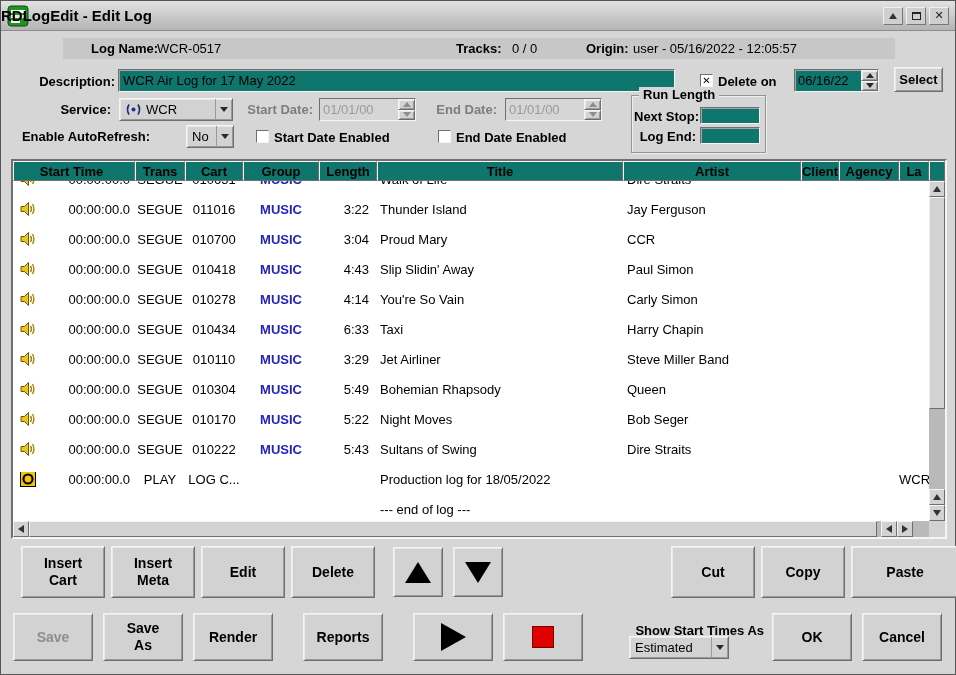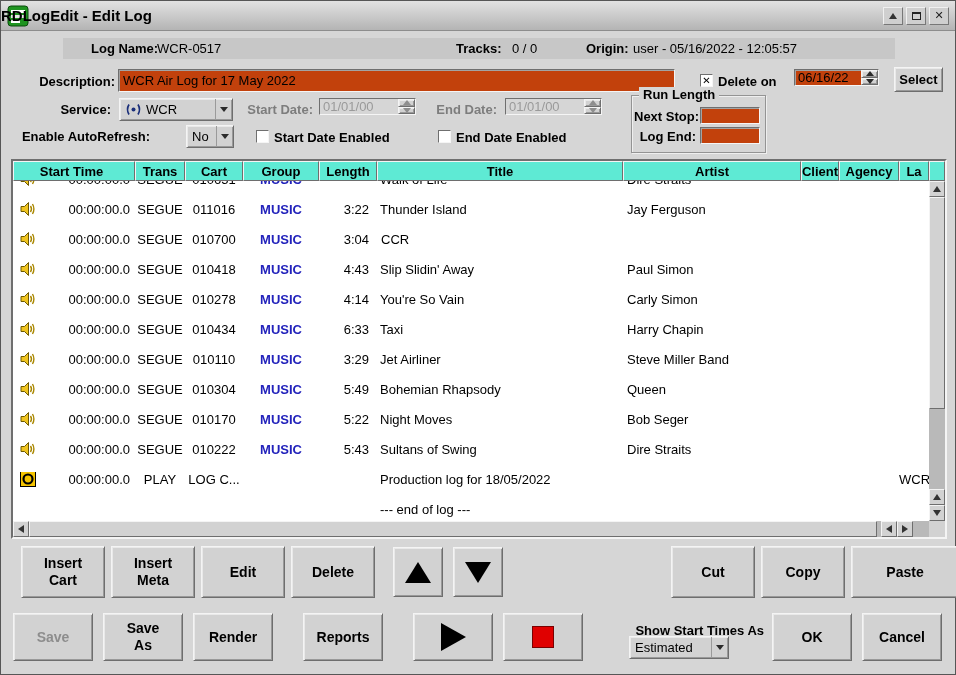--- a/index.html
+++ b/index.html
@@ -35,21 +35,21 @@
   .maxbox { width:9px; height:8px; border:1px solid #222; border-top-width:2px; }
 
   
   .lbl { position:absolute; font-weight:bold; line-height:22px; white-space:nowrap; }
   .raised {
     background:#d2d2d2;
     border:1px solid; border-color:#f4f4f4 #6e6e6e #6e6e6e #f4f4f4;
     box-shadow: inset 1px 1px 0 #e9e9e9, inset -1px -1px 0 #999;
   }
   .sunken {
-    background:#c2410c;
+    background:#0f766e;
     border:1px solid; border-color:#6f6f6f #f5f5f5 #f5f5f5 #6f6f6f;
     box-shadow: inset 1px 1px 0 #a3a3a3;
   }
   .btn {
     position:absolute; font-weight:bold; font-size:14px; text-align:center;
     display:flex; align-items:center; justify-content:center;
     white-space:pre-line; line-height:17px; cursor:default;
     font-family:"Liberation Sans","DejaVu Sans",sans-serif;
   }
   .btn.disabled { color:#8d8d8d; }
@@ -65,21 +65,21 @@
   }
   .tri { width:0; height:0; display:block; }
   .tri-down-s { border-left:4px solid transparent; border-right:4px solid transparent; border-top:5px solid #2b2b2b; }
   .tri-up-xs  { border-left:4px solid transparent; border-right:4px solid transparent; border-bottom:5px solid #2b2b2b; }
   .tri-down-xs{ border-left:4px solid transparent; border-right:4px solid transparent; border-top:5px solid #2b2b2b; }
   .tri-up-sc  { border-left:4px solid transparent; border-right:4px solid transparent; border-bottom:6px solid #333; }
   .tri-down-sc{ border-left:4px solid transparent; border-right:4px solid transparent; border-top:6px solid #333; }
   .tri-left-sc{ border-top:4px solid transparent; border-bottom:4px solid transparent; border-right:6px solid #333; }
   .tri-right-sc{ border-top:4px solid transparent; border-bottom:4px solid transparent; border-left:6px solid #333; }
 
-  .spinbox { position:absolute; height:17px; display:flex; }
+  .spinbox { position:absolute; height:23px; display:flex; }
   .spin-input { flex:1; min-width:0; border:none; background:transparent; font:13px "Liberation Sans",sans-serif; padding:0 3px; outline:none; }
   .spin-col { width:17px; display:flex; flex-direction:column; }
   .spin-btn { flex:1; display:flex; align-items:center; justify-content:center; }
   .spinbox.disabled, .spinbox.disabled .spin-input { background:#d6d6d6; color:#9a9a9a; }
   .spinbox.disabled .tri-up-xs { border-bottom-color:#8e8e8e; }
   .spinbox.disabled .tri-down-xs { border-top-color:#8e8e8e; }
 
   .combo { position:absolute; height:23px; display:flex; align-items:center; padding-left:5px; }
   .combo-text { white-space:nowrap; }
   .combo-arrow { margin-left:auto; width:17px; align-self:stretch; display:flex; align-items:center; justify-content:center; border-left:1px solid #9a9a9a; }
@@ -98,21 +98,21 @@
   .groupbox .lbl { line-height:17px; }
 
   
   .log-table {
     position:absolute; left:10px; top:158px; width:936px; height:380px;
     background:#d6d6d6;
     border:2px solid; border-color:#6f6f6f #f4f4f4 #f4f4f4 #6f6f6f;
   }
   .header-row { position:absolute; left:0; top:0; height:20px; display:flex; width:932px; }
   .hcell {
-    background:#5eead4; font-weight:bold; font-size:13px;
+    background:#0f766e; font-weight:bold; font-size:13px;
     border:1px solid; border-color:#f4f4f4 #6e6e6e #6e6e6e #f4f4f4;
     display:flex; align-items:center; justify-content:center;
     overflow:hidden; white-space:nowrap; flex:none;
   }
   .viewport { position:absolute; left:0; top:20px; width:916px; height:340px; background:#fff; overflow:hidden; }
   .rows { margin-top:-17px; }
   .log-row { display:flex; height:30px; align-items:center; }
   .cell { overflow:hidden; white-space:nowrap; flex:none; }
   .c-time   { width:122px; position:relative; text-align:right; padding-right:5px; }
   .c-time .icon { position:absolute; left:7px; top:50%; transform:translateY(-50%); display:inline-flex; }
@@ -322,20 +322,21 @@
                   <path d="M12.5 2 Q15.3 7 12.5 12" fill="none" stroke="#a98700" stroke-width="1.4"></path>
                 </svg>
       </span>
       
       <span>00:00:00.0</span>
     </div>
     <div class="cell c-trans">SEGUE</div>
     <div class="cell c-cart">010700</div>
     <div class="cell c-group">MUSIC</div>
     <div class="cell c-length">3:04</div>
+    <div class="cell c-title">Proud Mary</div>
     <div class="cell c-artist">CCR</div>
     <div class="cell c-client"></div>
     <div class="cell c-agency"></div>
     <div class="cell c-label"></div>
   </div>
           <div class="log-row">
     <div class="cell c-time">
       <span class="icon">
         <svg width="15" height="14" viewBox="0 0 15 14">
                   <polygon points="1,4.5 4.5,4.5 8.5,0.5 8.5,13.5 4.5,9.5 1,9.5" fill="#f0c420" stroke="#6b5800" stroke-width="1"></polygon>

